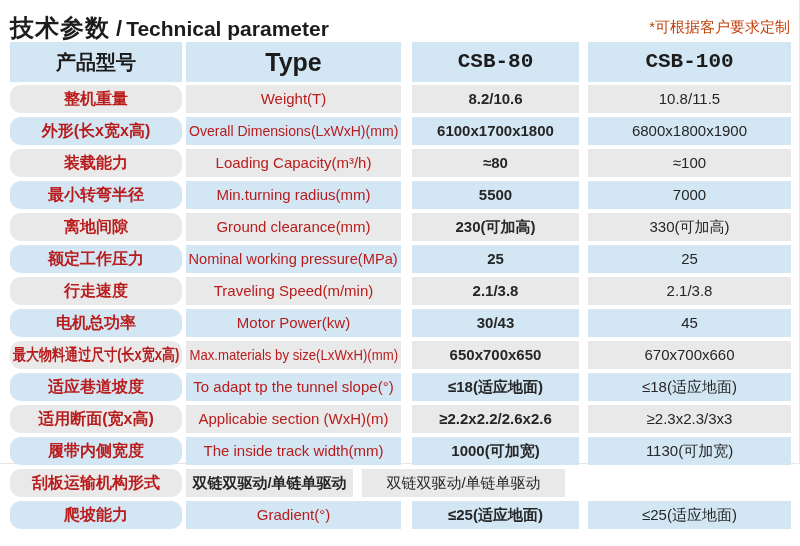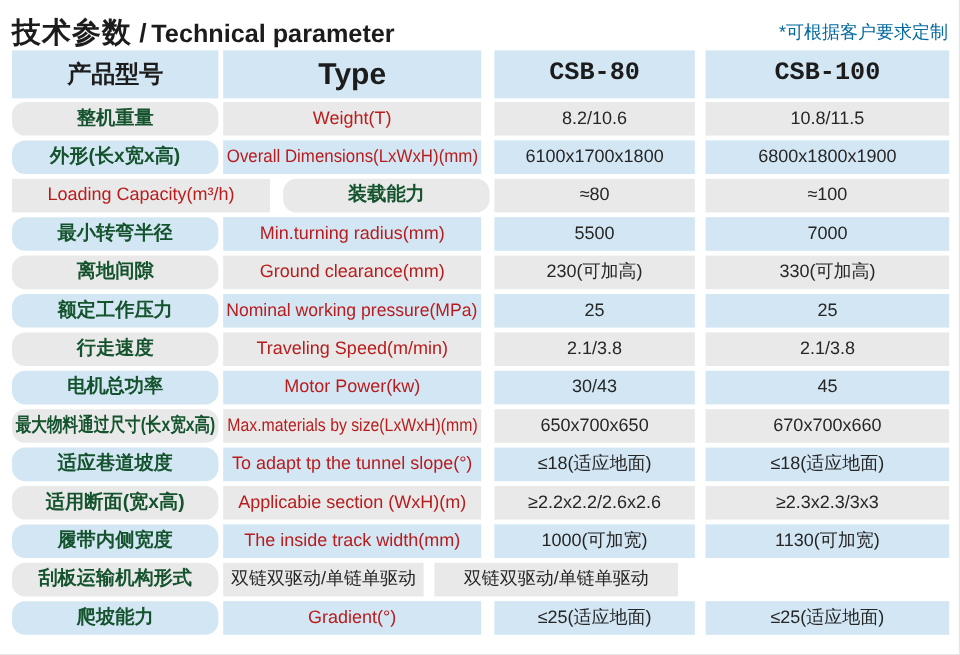--- a/index.html
+++ b/index.html
@@ -4,61 +4,61 @@
 <style>
   html,body { margin:0; padding:0; background:#fff; }
   body {
     width:800px; height:546px;
     font-family:"Liberation Sans","DejaVu Sans",sans-serif;
     color:#1c1c1c;
     overflow:hidden;
   }
   .page {
     position:relative;
-    width:800px; height:546px;
+    width:800px; height:464px;
     box-sizing:border-box;
     border-right:1px solid #e6e6e6;
     border-bottom:1px solid #e6e6e6;
     padding:8px 9px 0 10px;
   }
   .titlebar {
     display:flex;
     justify-content:space-between;
     align-items:flex-end;
     height:32px;
     margin-bottom:2px;
   }
   .title { white-space:nowrap; line-height:1; }
   .t-zh { font-size:24px; font-weight:700; letter-spacing:1px; }
   .t-sep { font-size:22px; font-weight:700; margin:0 4px 0 6px; }
   .t-en { font-size:21px; font-weight:700; }
-  .note { font-size:15px; color:#0369a1; padding-bottom:3px; white-space:nowrap; }
+  .note { font-size:15px; color:#c2410c; padding-bottom:3px; white-space:nowrap; }
 
   .spec-table { width:781px; }
   .row { display:flex; margin-bottom:4px; }
   .cell {
     display:flex; align-items:center; justify-content:center;
     text-align:center; overflow:hidden;
     box-sizing:border-box; padding:0 3px;
   }
   .c1 { width:172px; margin-right:4px; }
   .c2 { width:215px; margin-right:11px; }
-  .c3 { width:167px; margin-right:9px; }
+  .c3 { width:167px; margin-right:9px;font-weight:bold; }
   .c4 { width:203px; }
 
   .row.head { margin-bottom:3px; }
   .row.head .cell { height:40px; background:var(--header-row,#d3e6f4); }
   .row.head .c1 { font-size:20px; font-weight:700;align-items:center; }
   .row.head .c2 { font-size:25px; font-weight:700;justify-content:center; }
   .row.head .c3, .row.head .c4 { font-size:21px; font-weight:700;font-family:Liberation Mono, monospace; }
 
   .row.data .cell { height:28px; }
   .row.gray .cell { background:var(--row-gray,#e9e9e9); }
   .row.blue .cell { background:var(--row-blue,#d3e6f4); }
-  .row.data .c1 { font-size:16px; font-weight:700; color:#14532d;border-radius:11px; }
+  .row.data .c1 { font-size:16px; font-weight:700; color:#b91c1c;border-radius:11px; }
   .row.data .c2 { font-size:15px; color:#b91c1c; }
   .row.data .c3, .row.data .c4 { font-size:15px; color:#262626; }
 
   .fit { white-space:nowrap; display:inline-block; line-height:1.15; }
 </style>
 </head>
 <body>
 
 <div class="page">
   <div class="titlebar">
@@ -106,25 +106,25 @@
             <span class="fit" style="transform: scaleX(0.93722); transform-origin: center center;">Overall Dimensions(LxWxH)(mm)</span>
           </div>
           <div class="cell c3">
             <span class="fit">6100x1700x1800</span>
           </div>
           <div class="cell c4">
             <span class="fit">6800x1800x1900</span>
           </div>
         </div>
         <div class="row data gray">
+          <div class="cell c1">
+            <span class="fit">装载能力</span>
+          </div>
           <div class="cell c2">
             <span class="fit">Loading Capacity(m³/h)</span>
-          </div>
-          <div class="cell c1">
-            <span class="fit">装载能力</span>
           </div>
           <div class="cell c3">
             <span class="fit">≈80</span>
           </div>
           <div class="cell c4">
             <span class="fit">≈100</span>
           </div>
         </div>
         <div class="row data blue">
           <div class="cell c1">

